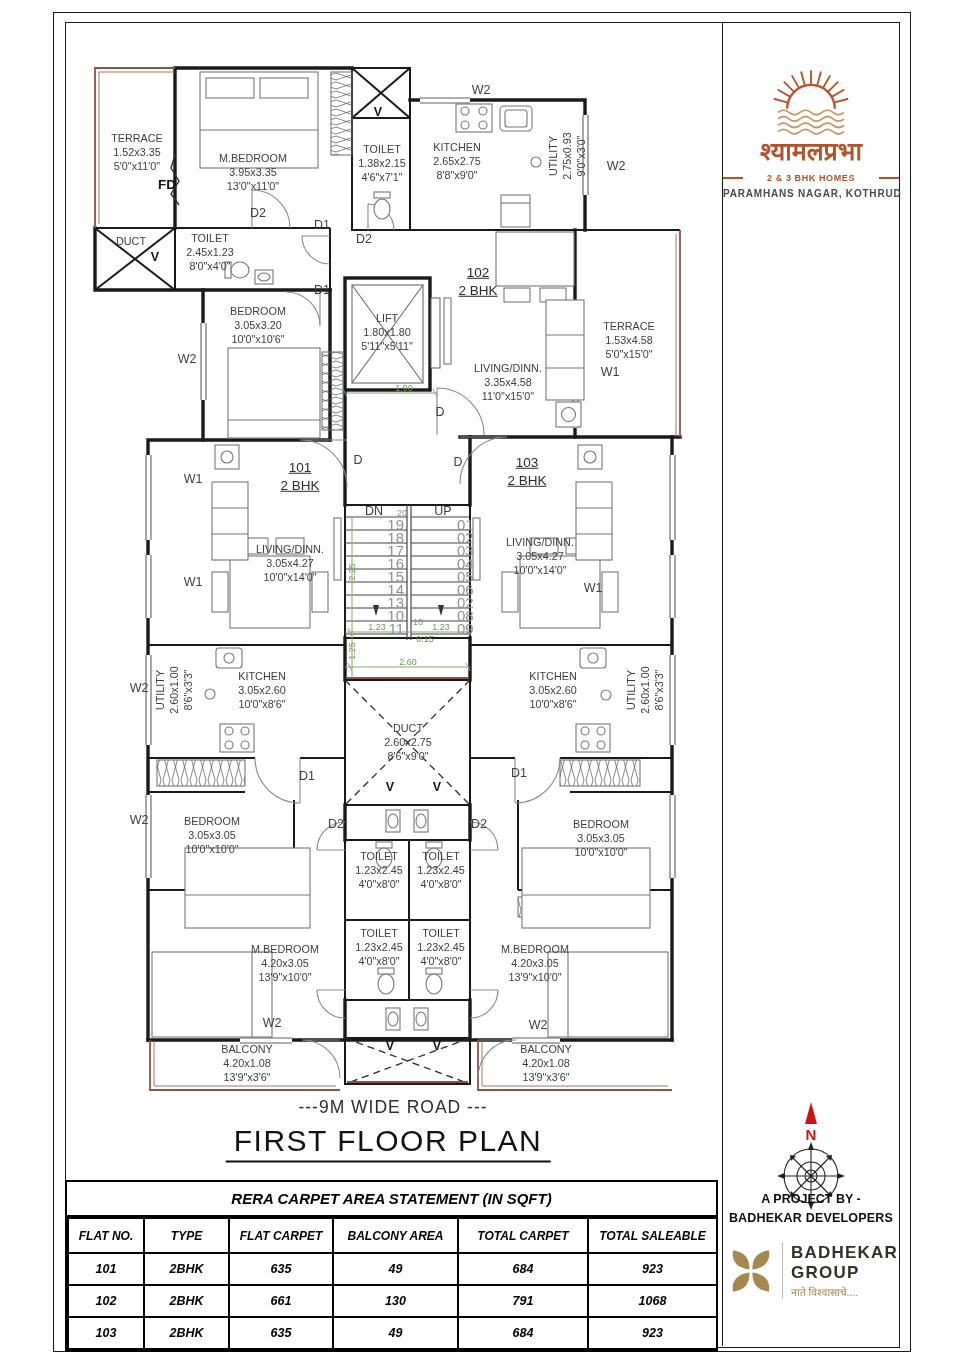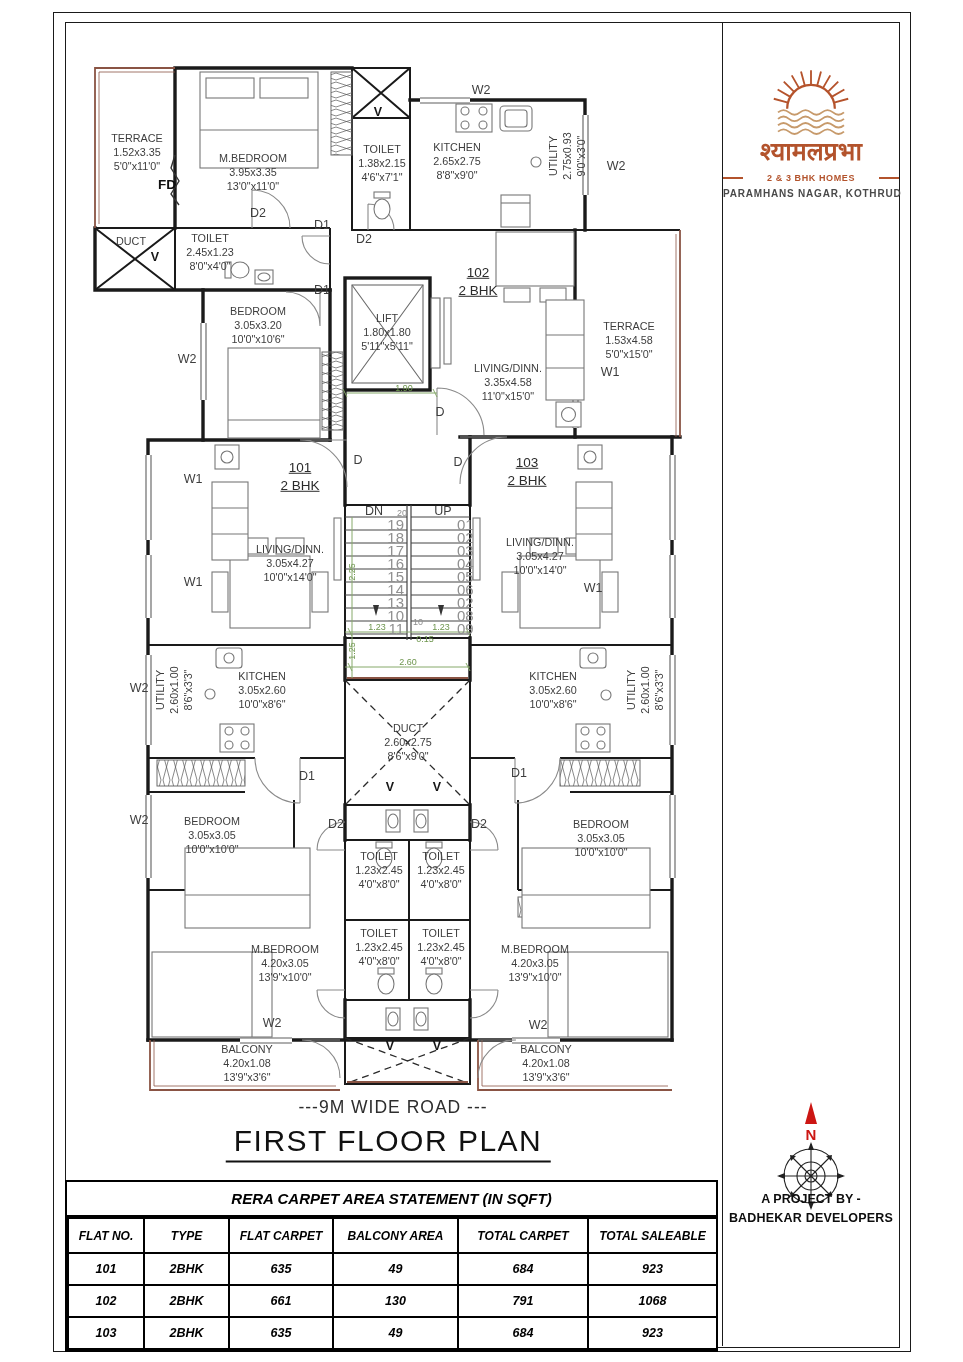--- a/index.html
+++ b/index.html
@@ -625,13 +625,29 @@
           <polygon points="69,99 63,98 68,93"></polygon>
       </g>
     </svg>
   </div>
 
   <div class="abs" id="project-by">
     <div class="l1">A PROJECT BY -</div>
     <div class="l2">BADHEKAR DEVELOPERS</div>
   </div>
 
+  <div class="abs" id="group-block">
+    <svg width="56" height="56" viewBox="0 0 64 64">
+      <g fill="#a6874c">
+        <path d="M34,30 C34,14 40,6 57,3 C60,19 50,28 34,30 Z"></path>
+        <path d="M30,30 C30,14 24,6 7,3 C4,19 14,28 30,30 Z"></path>
+        <path d="M34,34 C34,50 40,58 57,61 C60,45 50,36 34,34 Z"></path>
+        <path d="M30,34 C30,50 24,58 7,61 C4,45 14,36 30,34 Z"></path>
+      </g>
+    </svg>
+    <div id="group-divider"></div>
+    <div id="group-text">
+      <div class="gname">BADHEKAR</div>
+      <div class="gname">GROUP</div>
+      <div id="group-tagline">नाते विश्वासाचे....</div>
+    </div>
+  </div>
 </div>
 
 </body></html>

